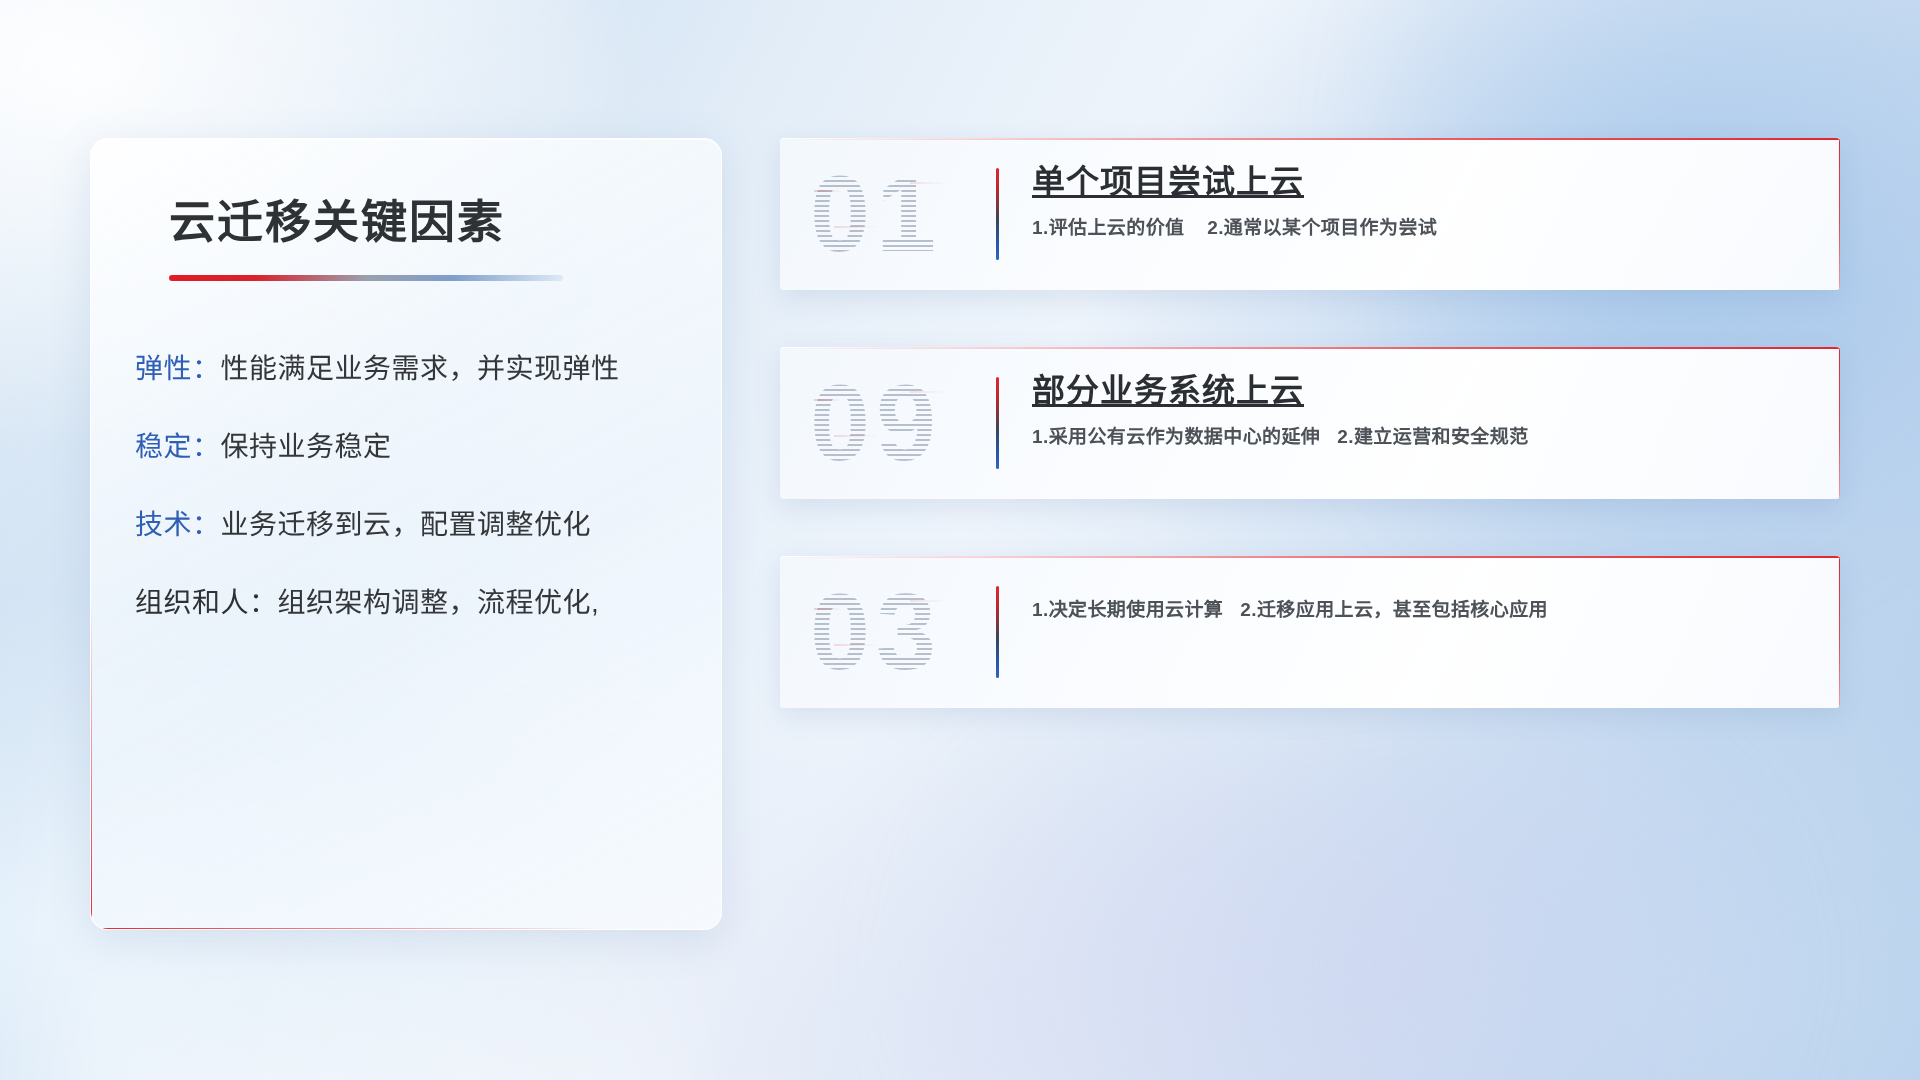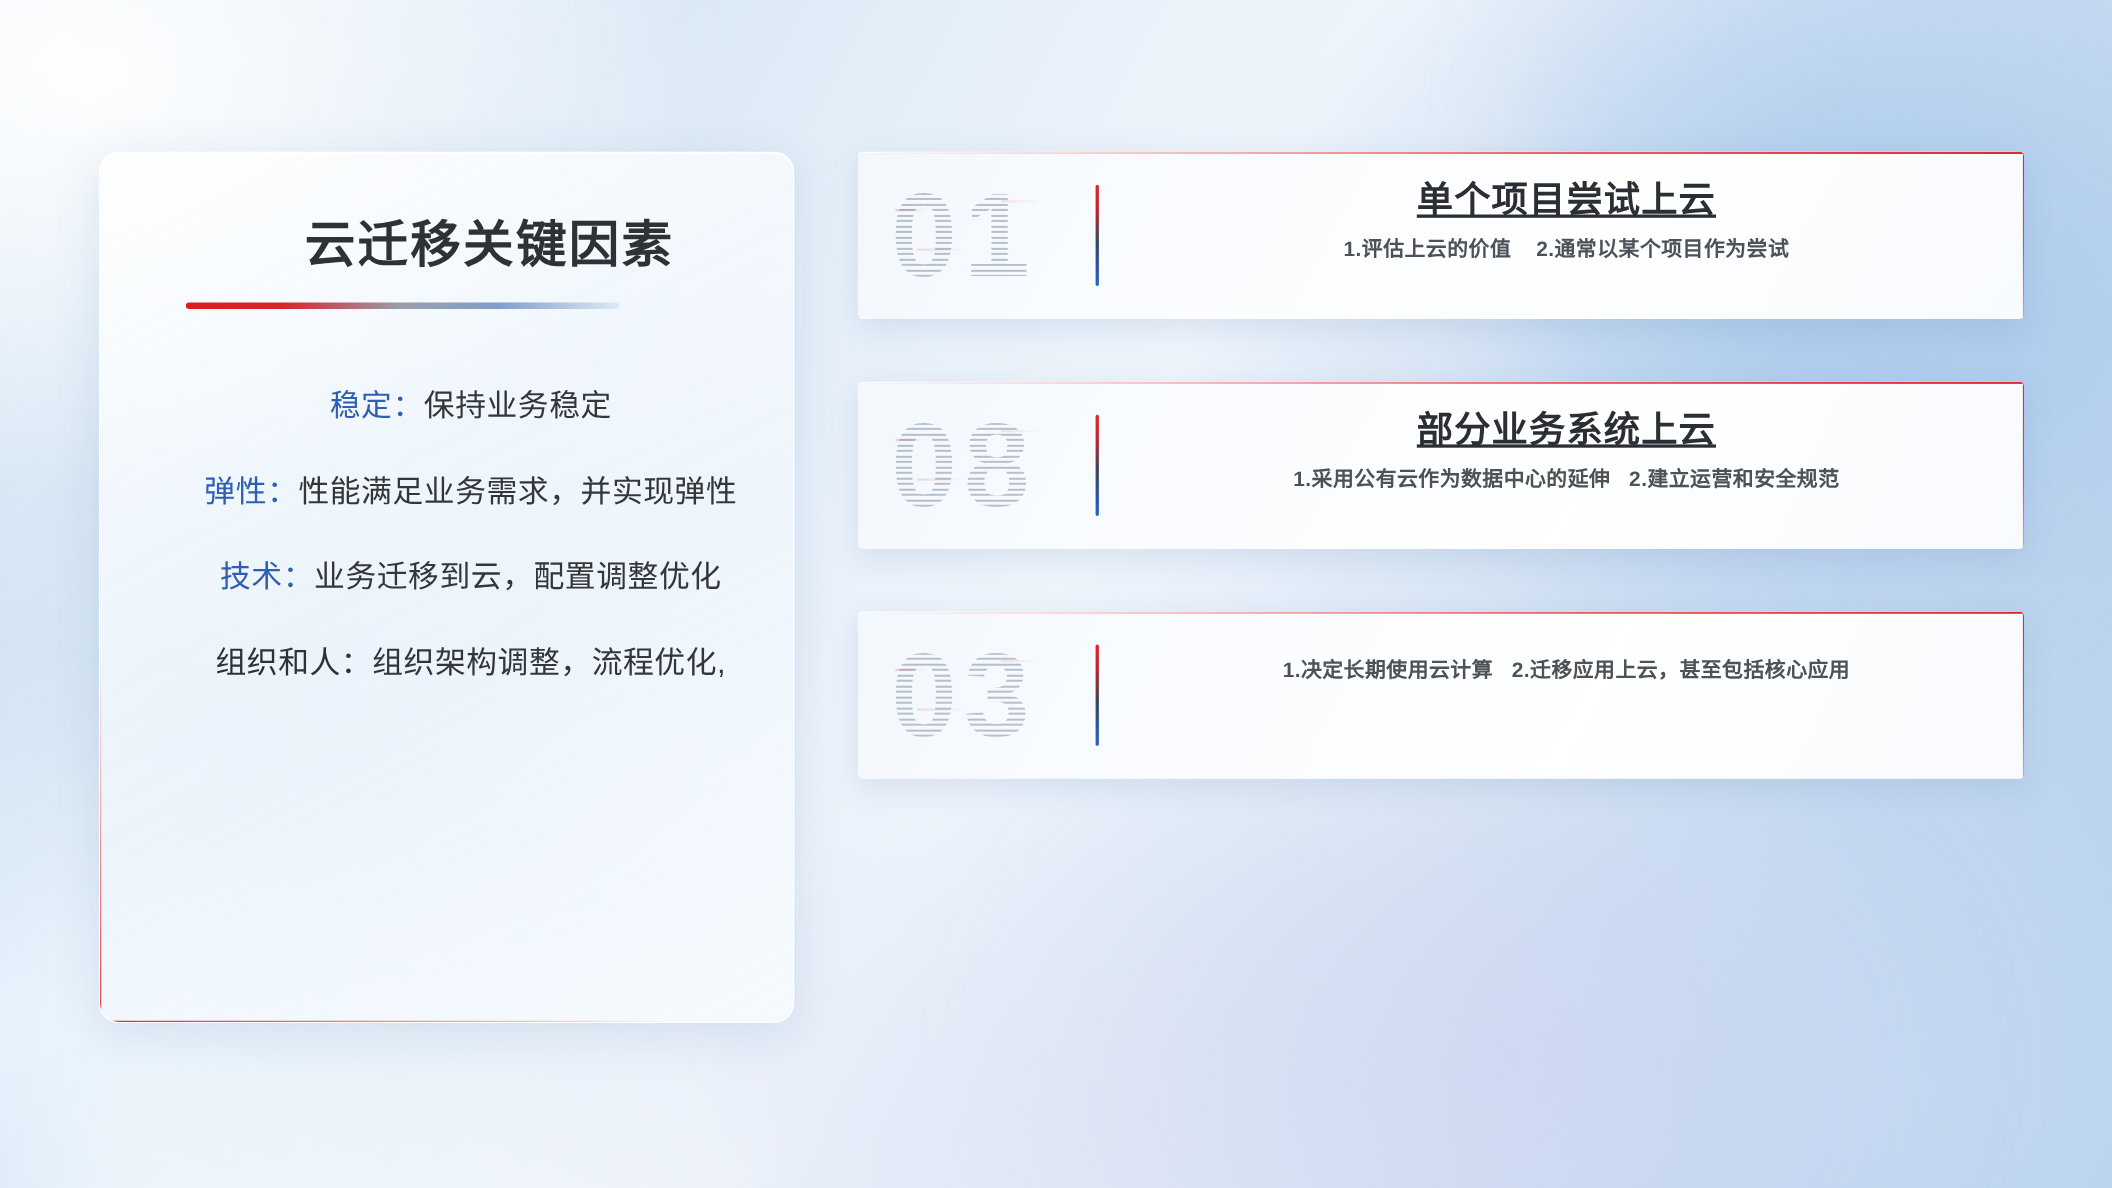--- a/index.html
+++ b/index.html
@@ -17,21 +17,20 @@
     width: 1920px;
     height: 1080px;
     background:
       radial-gradient(ellipse 900px 620px at 4% 6%,   rgba(255,255,255,0.92) 0%, rgba(255,255,255,0.0) 62%),
       radial-gradient(ellipse 760px 520px at 2% 86%,  rgba(232,243,252,0.95) 0%, rgba(232,243,252,0.0) 64%),
       radial-gradient(ellipse 820px 560px at 52% 96%, rgba(224,230,246,0.80) 0%, rgba(224,230,246,0.0) 66%),
       radial-gradient(ellipse 1100px 700px at 96% 30%, rgba(184,209,238,0.85) 0%, rgba(184,209,238,0.0) 70%),
       radial-gradient(ellipse 700px 520px at 88% 92%, rgba(198,218,242,0.85) 0%, rgba(198,218,242,0.0) 70%),
       linear-gradient(118deg, #bfd8ef 0%, #cfe1f3 16%, #e4eef8 34%, #eef4fb 50%, #dce8f6 66%, #c3d8ef 84%, #b4cfea 100%);
     overflow: hidden;
-    text-align: center;
   }
 
   
   .bg-streak {
     position: absolute;
     pointer-events: none;
     filter: blur(42px);
   }
   .streak-a {
     left: -120px; top: -140px; width: 760px; height: 820px;
@@ -270,24 +269,24 @@
   <div class="bg-streak streak-c"></div>
   <div class="bg-streak streak-d"></div>
 
   <section id="left-panel">
     <h1 id="panel-title">云迁移关键因素</h1>
 
     <div id="title-rule"></div>
 
     <ul id="factor-list">
       <li>
-        <span class="f-label-blue">稳定：</span><span class="f-body">保持业务稳定</span>
+        <span class="f-label-blue">弹性：</span><span class="f-body">性能满足业务需求，并实现弹性</span>
       </li>
       <li>
-        <span class="f-label-blue">弹性：</span><span class="f-body">性能满足业务需求，并实现弹性</span>
+        <span class="f-label-blue">稳定：</span><span class="f-body">保持业务稳定</span>
       </li>
       <li>
         <span class="f-label-blue">技术：</span><span class="f-body">业务迁移到云，配置调整优化</span>
       </li>
       <li class="wrapline">
         <span class="f-label-dark">组织和人：</span><span class="f-body">组织架构调整，流程优化,</span>
       </li>
     </ul>
   </section>
 
@@ -301,21 +300,21 @@
       <div class="step-divider"></div>
       <div class="step-text">
         <h2 class="step-title">单个项目尝试上云</h2>
         <p class="step-sub">1.评估上云的价值    2.通常以某个项目作为尝试</p>
       </div>
     </article>
 
     <article class="step-card">
       <div class="card-edge-top"></div>
       <div class="card-edge-right"></div>
-      <div class="step-num">08</div>
+      <div class="step-num">09</div>
       <div class="num-fleck"></div>
       <div class="step-divider"></div>
       <div class="step-text">
         <h2 class="step-title">部分业务系统上云</h2>
         <p class="step-sub">1.采用公有云作为数据中心的延伸   2.建立运营和安全规范</p>
       </div>
     </article>
 
     <article class="step-card">
       <div class="card-edge-top"></div>

